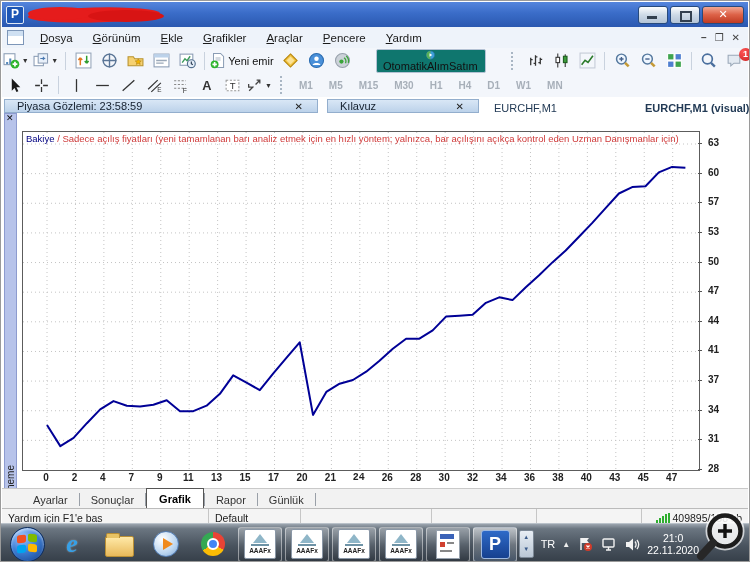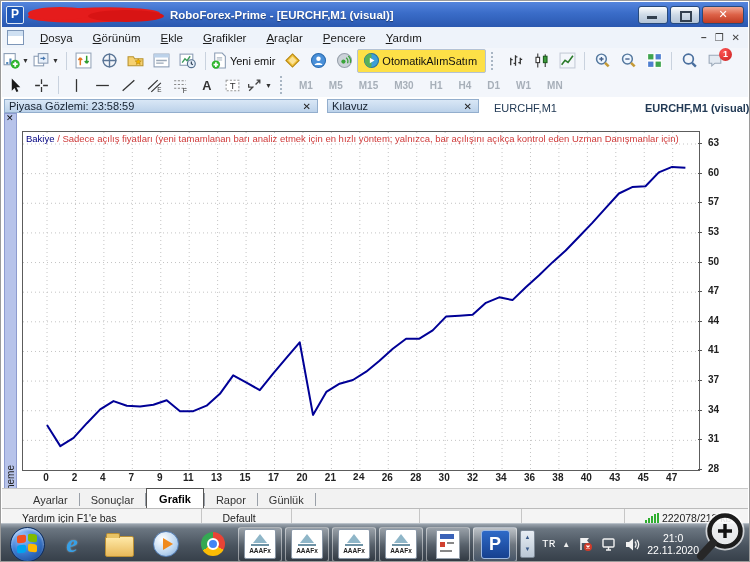--- a/index.html
+++ b/index.html
@@ -34,33 +34,33 @@
     font-size:10px;font-weight:bold;}
   .child-controls span{cursor:default;}
   
   #toolbar1,#toolbar2{position:absolute;left:1px;right:1px;background:#f3f6fb;
     border-bottom:1px solid #d5dde8;display:flex;align-items:center;}
   #toolbar1{top:47px;height:25px;}
   #toolbar2{top:72px;height:24px;}
   .tbtn{height:22px;min-width:24px;display:flex;align-items:center;justify-content:center;
     position:relative;border-radius:2px;padding:0 1px;}
   .tbtn .lbl{font-size:11px;color:#111;margin:0 3px 0 2px;white-space:nowrap;}
-  .tbtn.framed{border:1px solid #b4c2d4;background:#fde047;padding:0 5px;margin:0 0;}
+  .tbtn.framed{border:1px solid #b4c2d4;background:#0f766e;padding:0 5px;margin:0 20px;flex-direction:column;}
   .caret{font-size:7px;color:#333;margin:0 2px;}
   .sep{width:1px;height:18px;background:#c9d2de;margin:0 4px;}
   .grip{width:4px;height:18px;border-left:2px dotted #a9b6c4;margin:0 5px;}
   .badge{position:absolute;top:-2px;right:-4px;min-width:13px;height:13px;border-radius:50%;
     background:radial-gradient(circle at 35% 30%,#f55,#c71f1f);color:#fff;font-size:9px;
     font-weight:bold;line-height:13px;text-align:center;}
   .tf{font-size:10px;font-weight:bold;color:#a7afb9;padding:3px 7px;border:1px solid transparent;}
   
   #panelrow{position:absolute;left:1px;top:96px;right:1px;height:22px;background:#fff;}
   .panel-header{position:absolute;top:2px;height:14px;background:linear-gradient(180deg,#d9e7f6,#bcd2ea);
     border:1px solid #93aecd;display:flex;align-items:center;font-size:11px;color:#15202e;
-    padding:0 4px;box-sizing:border-box;}
+    padding:0 12px;box-sizing:border-box;}
   .ph-x{margin-left:auto;font-weight:bold;font-size:10px;color:#222;padding:0 2px;cursor:default;}
   #chart-tabs{position:absolute;left:484px;top:0;right:0;height:22px;display:flex;
     align-items:center;font-size:11px;color:#223a55;background:#fff;gap:36px;}
   .ctab{padding:2px 8px;white-space:nowrap;}
   .ctab-sep{width:1px;height:12px;background:#b9c4d2;}
   .tab-arrow{font-size:8px;color:#222;padding:0 4px;}
   
   #cliprow{position:absolute;left:1px;top:118px;right:1px;height:9px;overflow:hidden;background:#fff;}
   #cliprow .subtab{position:absolute;top:0;font-size:11px;color:#333;line-height:13px;}
   #cliprow .subsep{position:absolute;top:0;width:1px;height:9px;background:#aab4c0;}
@@ -85,21 +85,21 @@
   
   #tester-tabs{position:absolute;left:1px;top:487px;right:1px;height:20px;background:#f2f2f2;
     border-top:1px solid #c9c9c9;display:flex;align-items:flex-end;padding-left:20px;font-size:11px;}
   .ttab{padding:3px 11px;color:#333;}
   .ttab-sep{width:1px;height:13px;background:#9aa0a8;margin-bottom:3px;}
   .ttab.active{background:#fff;border:1px solid #555;border-bottom:1px solid #fff;
     font-weight:bold;color:#000;margin-top:-3px;padding:4px 12px 3px;}
   
   #statusbar{position:absolute;left:1px;top:507px;right:1px;height:16px;background:#f4f4f4;
     border-top:1px solid #bbb;display:flex;font-size:10.5px;color:#222;overflow:hidden;}
-  .scell{border-right:1px solid #c6c6c6;padding:3px 20px 0;white-space:nowrap;overflow:hidden;box-sizing:border-box;}
+  .scell{border-right:1px solid #c6c6c6;padding:3px 6px 0;white-space:nowrap;overflow:hidden;box-sizing:border-box;}
   #conn-cell{margin-left:auto;display:flex;align-items:center;gap:3px;border-right:none;padding-top:2px;}
   .bars{display:flex;align-items:flex-end;gap:1px;height:10px;}
   .bars i{width:2px;background:#2fae2f;display:block;}
   
   #taskbar{position:absolute;left:0;top:522px;width:750px;height:40px;z-index:40;
     background:linear-gradient(180deg,#9ba4ae 0%,#6b7681 12%,#49535e 55%,#333c46 100%);
     border-top:1px solid #b9c1c9;display:flex;align-items:center;}
   #task-apps{display:flex;align-items:center;gap:3px;padding-left:6px;}
   .task-btn{width:44px;height:35px;border-radius:3px;display:flex;align-items:center;
     justify-content:center;position:relative;}
@@ -111,21 +111,21 @@
     background:radial-gradient(circle at 35% 28%,#9cc6ff 0%,#3d7fd6 45%,#123c85 100%);
     border:1px solid #0d2d5e;box-shadow:inset 0 2px 3px rgba(255,255,255,.6);}
   .orb i{position:absolute;width:9px;height:8px;border-radius:2px;}
   .orb .f1{left:6px;top:7px;background:#f25022;transform:skewY(-6deg);}
   .orb .f2{left:17px;top:6px;background:#7fba00;transform:skewY(6deg);}
   .orb .f3{left:6px;top:17px;background:#00a4ef;transform:skewY(-6deg);}
   .orb .f4{left:17px;top:16px;background:#ffb900;transform:skewY(6deg);}
   #tray{margin-left:auto;display:flex;align-items:center;gap:7px;padding-right:52px;color:#fff;}
   #tray-scroll{width:13px;height:26px;background:linear-gradient(180deg,#e8eef5,#b9c6d4);
     border:1px solid #7c8896;border-radius:2px;color:#3a5a8a;font-size:6px;line-height:12px;text-align:center;}
-  #lang-label{font-size:11px;font-family:Liberation Mono, monospace;}
+  #lang-label{font-size:11px;}
   #show-hidden{font-size:8px;color:#eee;}
   #clock{text-align:center;font-size:10.5px;line-height:12px;}
   
   .ico-ie{font-family:"Liberation Serif",serif;font-style:italic;font-weight:bold;font-size:26px;
     color:#35a0e8;line-height:28px;text-shadow:0 0 2px rgba(255,255,255,.4);}
   .ico-folder{width:27px;height:19px;background:linear-gradient(180deg,#ffe9a8,#e8b95a);
     border:1px solid #b98f35;border-radius:2px;position:relative;margin-top:4px;}
   .ico-folder:before{content:"";position:absolute;left:0;top:-4px;width:12px;height:4px;
     background:#e8c364;border:1px solid #b98f35;border-bottom:none;border-radius:2px 2px 0 0;}
   .ico-wmp{width:24px;height:24px;border-radius:50%;background:radial-gradient(circle at 35% 30%,#fff,#bcd6f0 60%,#7fa8d8);
@@ -158,21 +158,20 @@
 
 <div id="screen">
 
   <div id="titlebar">
     <div class="win-icon">P</div>
     <svg id="scribble" width="140" height="20">
       <ellipse cx="68" cy="10" rx="66" ry="7.5" fill="#e51c1c" transform="rotate(-1.5 68 10)"></ellipse>
       <ellipse cx="34" cy="8.5" rx="32" ry="6.5" fill="#e51c1c"></ellipse>
       <ellipse cx="100" cy="11" rx="38" ry="6" fill="#d81414"></ellipse>
     </svg>
-    <span id="title-text">RoboForex-Prime - [EURCHF,M1 (visual)]</span>
     <div class="win-controls">
       <div class="wbtn">
           <span class="glyph-min"></span>
         </div>
       <div class="wbtn">
           <span class="glyph-max"></span>
         </div>
       <div class="wbtn close">
           <span class="glyph-x">✕</span>
         </div>
@@ -571,21 +570,21 @@
     <div class="scell" style="width:105px;"></div>
     <div class="scell" style="width:105px;"></div>
     <div id="conn-cell" class="scell">
       <span class="bars">
         <i style="height:3px"></i>
           <i style="height:5px"></i>
           <i style="height:7px"></i>
           <i style="height:9px"></i>
           <i style="height:10px"></i>
       </span>
-      <span>222078/212 kb</span>
+      <span>409895/158 kb</span>
     </div>
   </div>
 
   <div id="taskbar">
     <div id="task-apps">
         <div class="" id="start-orb">
           <div class="orb">
             <i class="f1"></i>
             <i class="f2"></i>
             <i class="f3"></i>

